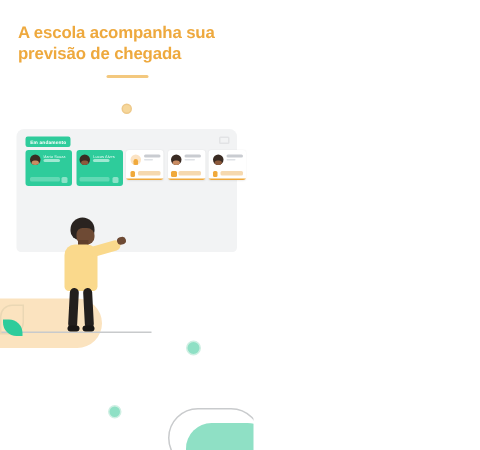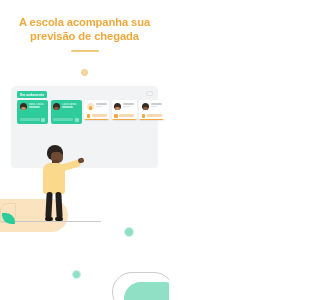--- a/index.html
+++ b/index.html
@@ -5,21 +5,21 @@
   * { margin:0; padding:0; box-sizing:border-box; }
   html,body { width:169px; height:300px; }
   body {
     font-family:"Liberation Sans", sans-serif;
     background:#ffffff;
     position:relative;
     overflow:hidden;
   }
 
   
-  .header { padding:16px 12px 0; text-align:center; }
+  .header { padding:16px 12px 0; text-align:left; }
   .headline {
     font-size:11.2px;
     line-height:13.5px;
     font-weight:700;
     color:#EEA93E;
     letter-spacing:-0.1px;
   }
   .divider {
     width:28px; height:2px;
     background:#F3C87E;

